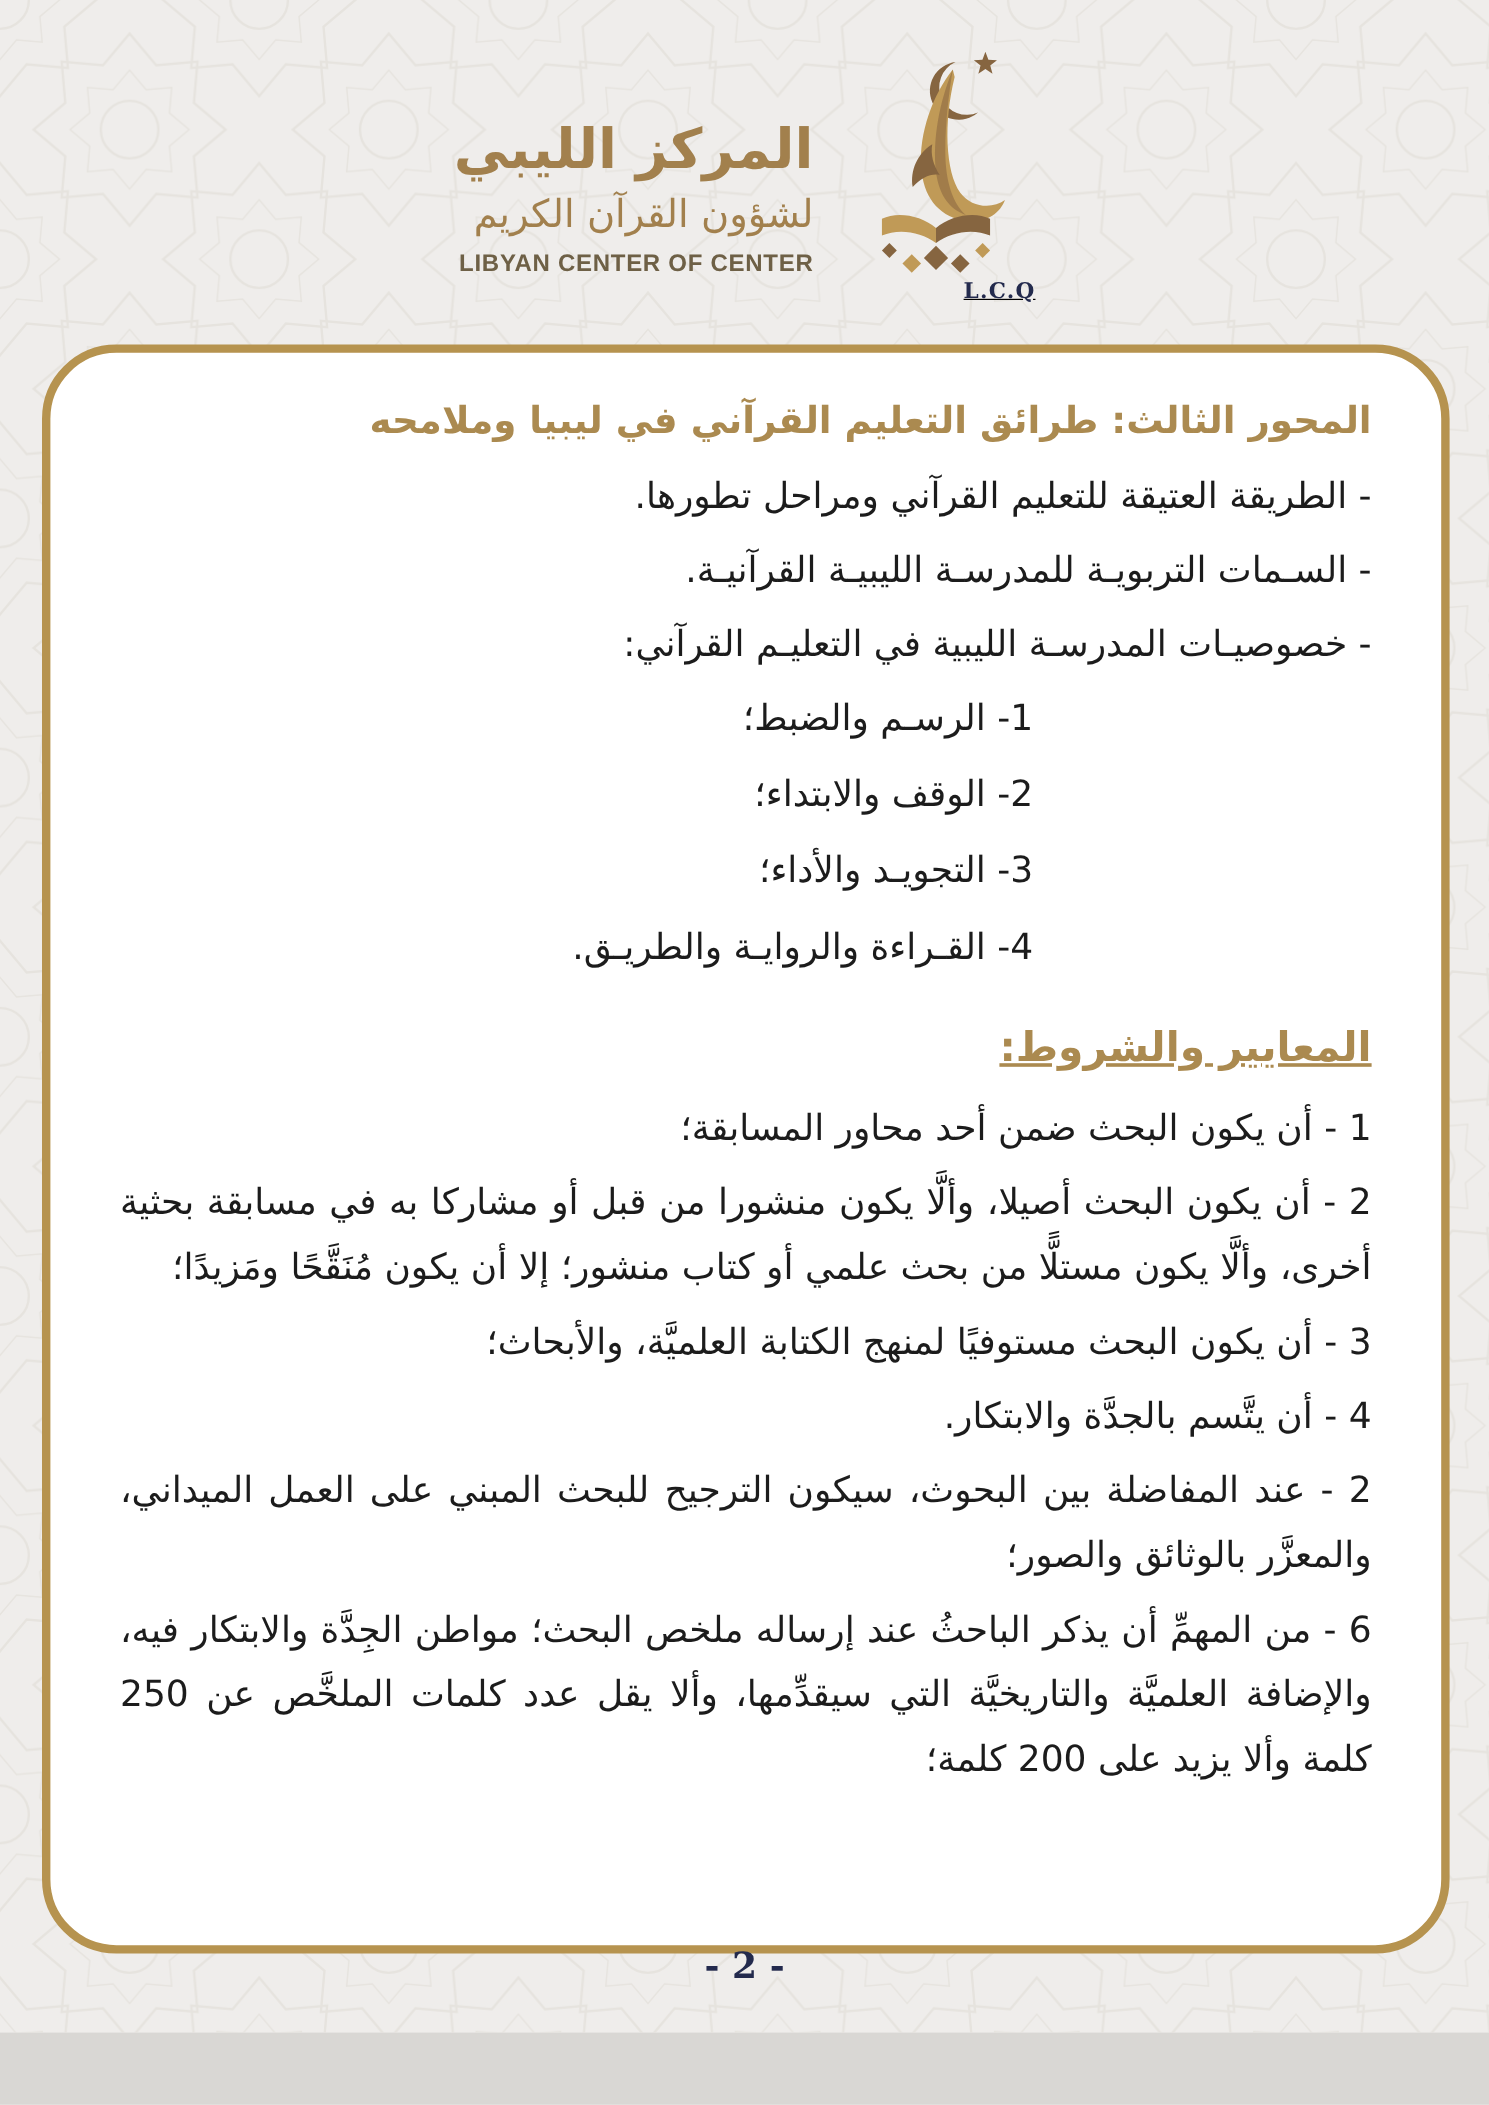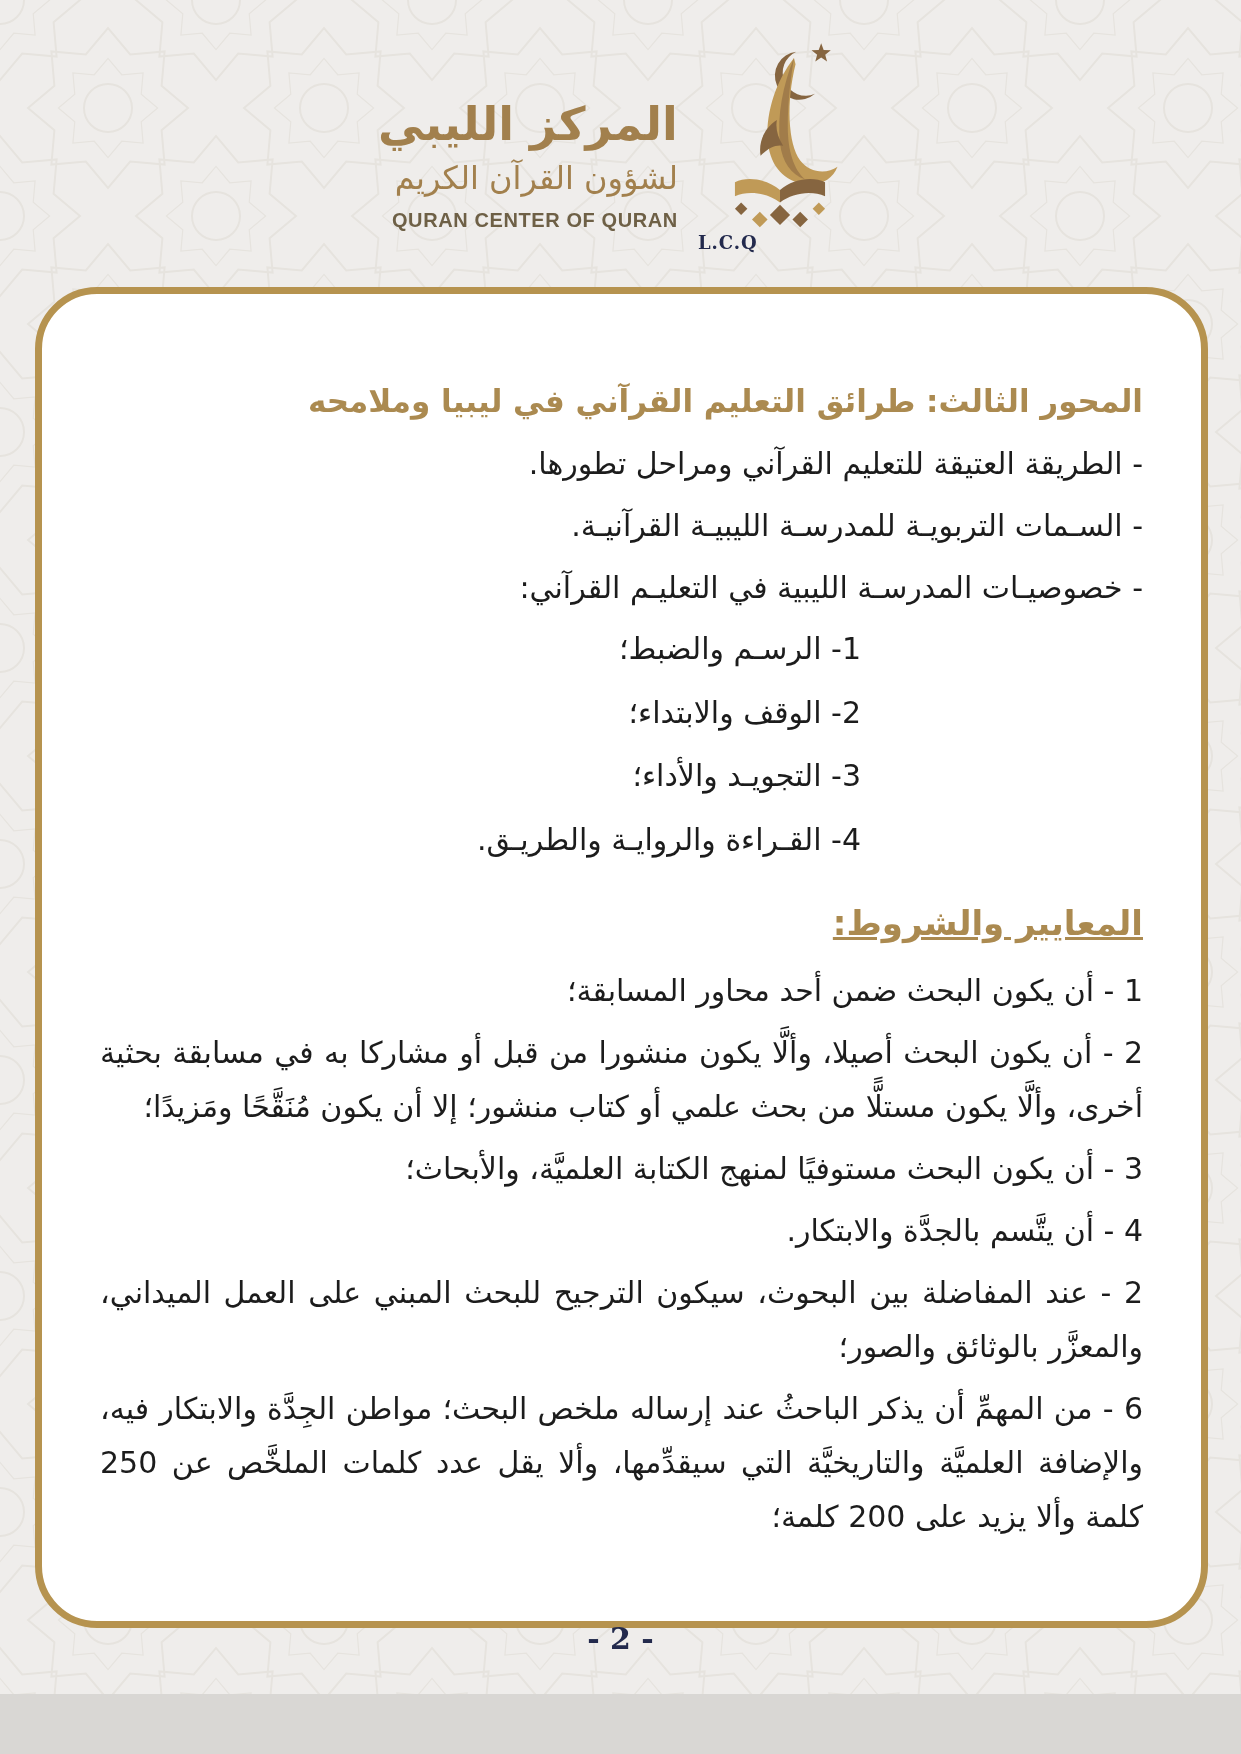--- a/index.html
+++ b/index.html
@@ -15,35 +15,35 @@
 
   
   .header{
     position:absolute;top:30px;left:0;right:0;
     display:flex;justify-content:center;align-items:flex-start;gap:20px;
   }
   .brand{text-align:right;margin-top:68px;}
   .brand-ar1{font-size:46px;font-weight:bold;color:var(--brand-brown,#a2804d);line-height:1.15;}
   .brand-ar2{font-size:32px;color:var(--brand-brown,#a2804d);margin-top:8px;line-height:1.2;}
   .brand-en{font-size:20px;font-weight:bold;color:var(--brand-en-brown,#6e6046);margin-top:12px;letter-spacing:.6px;font-family:"Liberation Sans",sans-serif;}
-  .logo{width:165px;text-align:left;}
+  .logo{width:165px;text-align:right;text-decoration:underline;}
   .logo svg{width:158px;height:202px;display:block;margin:0 auto;}
   .logo-caption{
     font-size:18px;font-weight:bold;color:var(--page-number-navy,#232a4d);
     letter-spacing:1px;margin-top:0;font-family:"DejaVu Serif",serif;
   }
 
   
   .content-box{
     position:absolute;left:35px;top:287px;
     width:1173px;height:1341px;box-sizing:border-box;
     background:#ffffff;
     border:7px solid var(--border-gold,#b6934f);
     border-radius:62px;
-    padding:72px 58px 30px 58px;
+    padding:22px 58px 30px 58px;
     color:var(--body-text,#1c1c1c);
   }
   .heading1{
     color:var(--gold-heading,#ab8a50);
     font-size:31px;font-weight:bold;margin:14px 0 18px;line-height:1.4;
   }
   .axis-items p{margin:0 0 17px;font-size:30px;line-height:1.5;}
   .axis-subitems{padding-right:282px;}
   .axis-subitems p{margin:0 0 20px;font-size:30px;line-height:1.45;}
   .heading2{
@@ -85,21 +85,21 @@
         <use href="#rosette" transform="translate(216,216)"></use>
       </pattern>
     </defs>
     <rect width="1241" height="1754" fill="url(#rospat)" opacity="0.75"></rect>
   </svg>
 
   <header class="header">
     <div class="brand">
       <div class="brand-ar1">المركز الليبي</div>
       <div class="brand-ar2">لشؤون القرآن الكريم</div>
-      <div class="brand-en">QURAN CENTER OF QURAN</div>
+      <div class="brand-en">LIBYAN CENTER OF CENTER</div>
     </div>
 
     <div class="logo">
       <svg viewBox="0 0 200 260" aria-hidden="true">
 
         <path d="M121,28 A31,31 0 1 0 145,82 A25,25 0 1 1 121,28 Z" fill="#866540"></path>
 
         <polygon transform="translate(153,30)" points="0,-13 3.2,-4.4 12.4,-4 5.2,1.7 7.6,10.5 0,5.5 -7.6,10.5 -5.2,1.7 -12.4,-4 -3.2,-4.4" fill="#866540"></polygon>
 
         <path d="M118,36 C96,64 82,104 84,140 C86,172 102,192 128,198 C150,203 168,192 174,176 C160,186 138,184 126,168 C110,146 108,92 120,44 Z" fill="#c09a57"></path>

